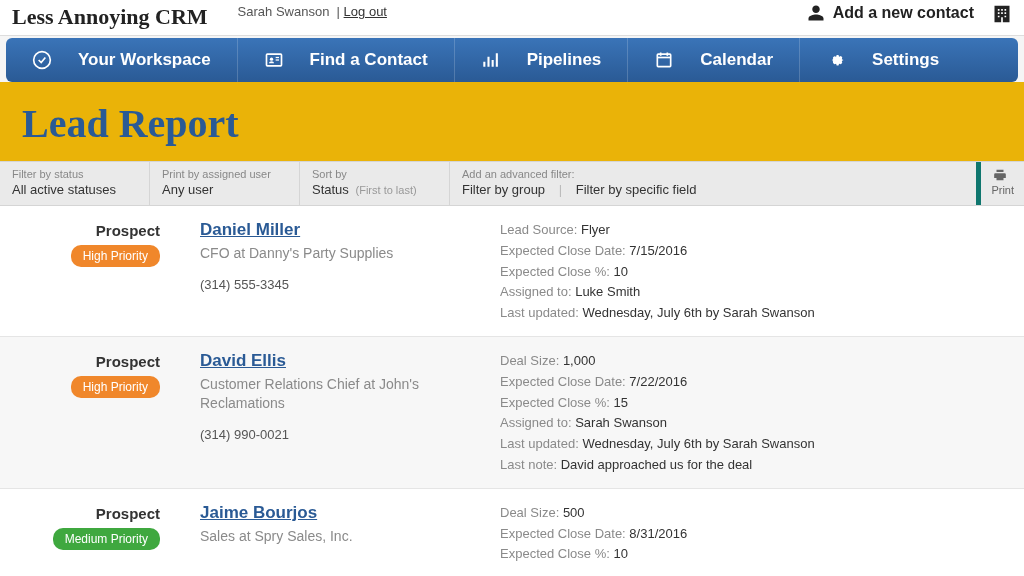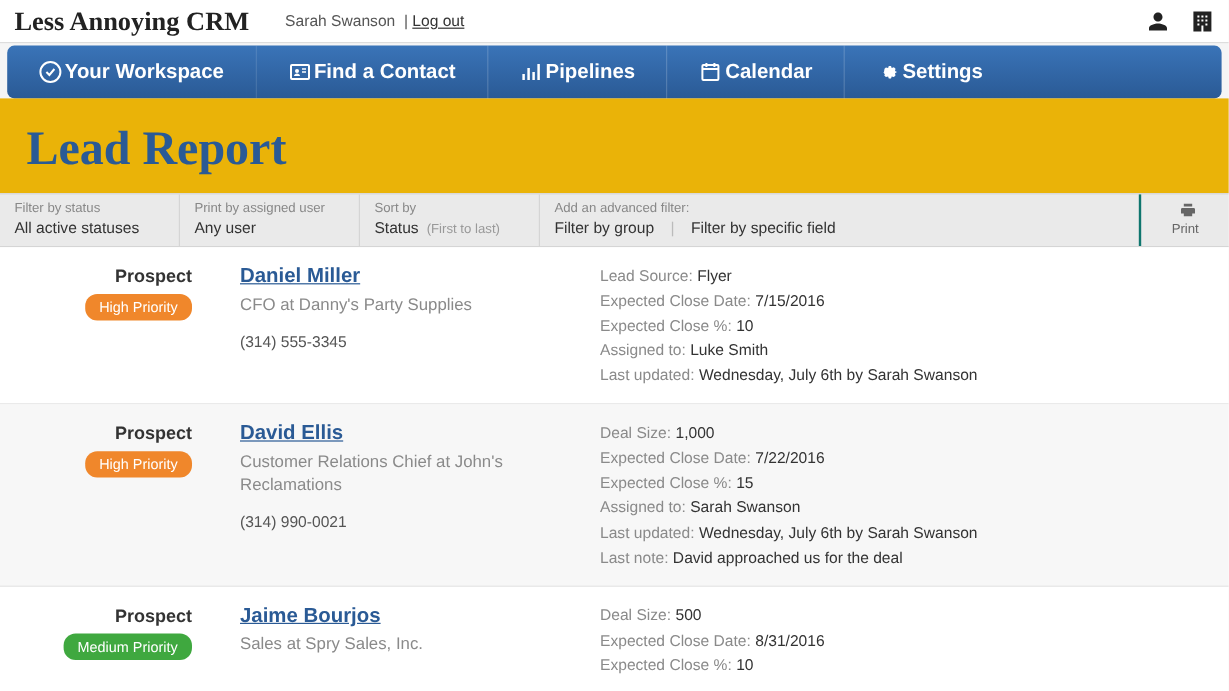--- a/index.html
+++ b/index.html
@@ -1,44 +1,44 @@
 <!DOCTYPE html>
 <html><head>
 <meta charset="utf-8">
 <style>
   * { margin: 0; padding: 0; box-sizing: border-box; }
   body { font-family: Arial, Helvetica, sans-serif; font-size: 14px; color: #333; background: #f5f5f5; width: 1024px; height: 576px; overflow: hidden; }
   
-  .top-bar { display: flex; align-items: center; padding: 4px 12px; background: #fff; border-bottom: 1px solid #ddd; height: 36px; }
+  .top-bar { display: flex; align-items: flex-start; padding: 4px 12px; background: #fff; border-bottom: 1px solid #ddd; height: 36px; }
   .brand { font-family: Georgia, serif; font-size: 22px; font-weight: bold; color: #222; margin-right: 30px; }
   .user-info { font-size: 13px; color: #555; }
   .user-info a { color: #333; text-decoration: underline; }
   .spacer { flex: 1; }
   .add-contact { display: flex; align-items: center; font-size: 16px; font-weight: bold; color: #222; gap: 8px; margin-right: 18px; cursor: pointer; }
   .person-icon { width: 18px; height: 18px; }
   .building-icon { width: 20px; height: 20px; }
 
   .main-nav { display: flex; background: linear-gradient(#3a74b8, #2a5a95); border-radius: 6px; margin: 2px 6px 0; padding: 0; height: 44px; }
-  .nav-item { display: flex; align-items: center; gap: 2px; color: #fff; font-size: 17px; font-weight: bold; padding: 0 26px; cursor: pointer; border-right: 1px solid rgba(255,255,255,0.18); }
+  .nav-item { display: flex; align-items: center; gap: 26px; color: #fff; font-size: 17px; font-weight: bold; padding: 0 26px; cursor: pointer; border-right: 1px solid rgba(255,255,255,0.18); }
   .nav-item:first-child { border-radius: 6px 0 0 6px; }
   .nav-item:last-child { border-right: none; border-radius: 0 6px 6px 0; }
   .nav-item svg { width: 20px; height: 20px; fill: #fff; }
 
   .page-title { font-family: Georgia, serif; font-size: 40px; font-weight: bold; color: #2a5a95; padding: 18px 22px 14px; background: #eab308; }
 
   .filter-bar { display: flex; background: #eaeaea; border-top: 1px solid #d5d5d5; border-bottom: 1px solid #d5d5d5; font-size: 12px; color: #6a6a6a; }
   .filter-cell { padding: 6px 12px 8px; border-right: 1px solid #d5d5d5; min-width: 150px; }
   .filter-cell .label { font-size: 11px; color: #888; margin-bottom: 2px; }
   .filter-cell .value { font-size: 13px; color: #333; }
   .filter-cell .hint { font-size: 11px; color: #999; }
   .adv-filter { flex: 1; padding: 6px 12px 8px; }
   .adv-filter .label { font-size: 11px; color: #888; margin-bottom: 2px; }
   .adv-filter .links { font-size: 13px; color: #333; }
   .adv-sep { margin: 0 10px; color: #bbb; }
-  .print-cell { padding: 6px 25px 4px; border-left: 2px solid #0f766e; text-align:right; font-size: 11px; color: #666; }
+  .print-cell { padding: 6px 10px 4px; border-left: 5px solid #0f766e; text-align:left; font-size: 11px; color: #666; }
 
   .lead-list { background: #fff; }
   .lead-row { display: flex; padding: 14px 0 12px; border-bottom: 1px solid #e5e5e5; }
   .lead-row:nth-child(even) { background: #f7f7f7; }
   .col-status { width: 200px; text-align: right; padding-right: 40px; padding-top: 2px; }
   .status-label { font-size: 15px; font-weight: bold; color: #333; margin-bottom: 6px; }
   .priority-badge { display: inline-block; color: #fff; font-size: 12px; padding: 4px 12px; border-radius: 10px; }
   .priority-high { background: #f0872b; }
   .priority-medium { background: #3fa83f; margin-left: 46px; }
   .col-contact { width: 300px; padding-right: 20px; }
@@ -55,20 +55,21 @@
   <div class="brand">Less Annoying CRM</div>
   <div class="user-info">
     <span>Sarah Swanson</span>
     &nbsp;|&nbsp;<a href="#">Log out</a>
   </div>
   <div class="spacer"></div>
   <div class="add-contact">
     <svg class="person-icon" viewBox="0 0 24 24" fill="#222">
         <path d="M12 12c2.7 0 5-2.3 5-5s-2.3-5-5-5-5 2.3-5 5 2.3 5 5 5zm0 2c-3.3 0-10 1.7-10 5v3h20v-3c0-3.3-6.7-5-10-5z"></path>
       </svg>
+    <span>Add a new contact</span>
   </div>
   <svg class="building-icon" viewBox="0 0 24 24" fill="#222">
       <path d="M3 2v20h8v-6h2v6h8V2H3zm4 4h2v2H7V6zm4 0h2v2h-2V6zm4 0h2v2h-2V6zM7 10h2v2H7v-2zm4 0h2v2h-2v-2zm4 0h2v2h-2v-2zM7 14h2v2H7v-2zm8 0h2v2h-2v-2z"></path>
     </svg>
 </div>
 
 <div class="main-nav">
   <div class="nav-item">
     <svg viewBox="0 0 24 24">
         <circle cx="12" cy="12" r="10" fill="none" stroke="#fff" stroke-width="2"></circle>

